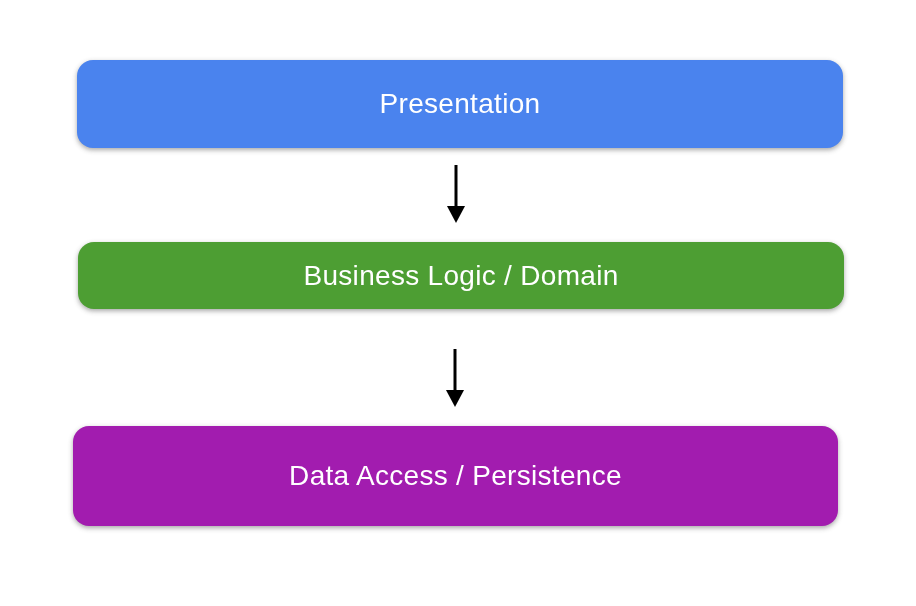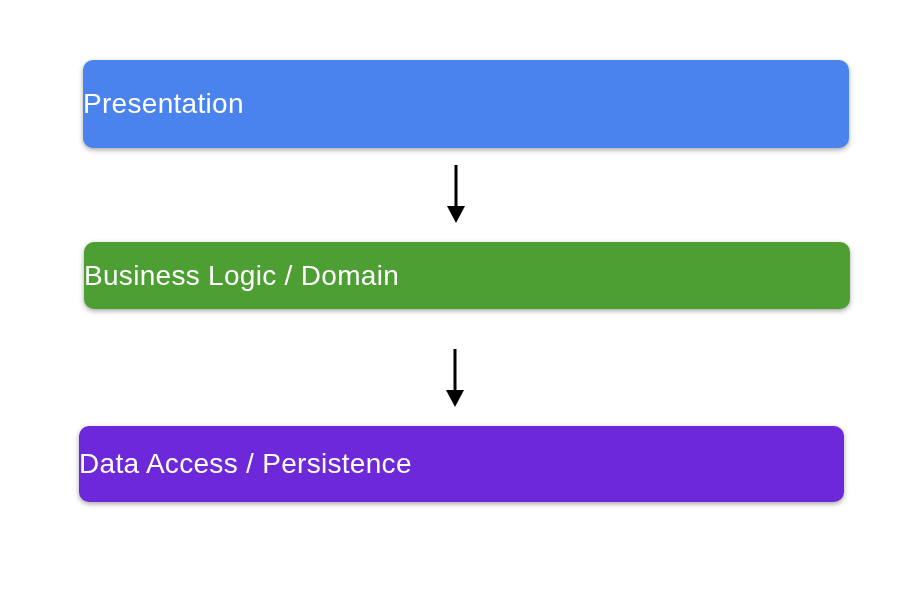--- a/index.html
+++ b/index.html
@@ -10,47 +10,47 @@
   .canvas {
     position: relative;
     width: 916px;
     height: 606px;
     background: #ffffff;
     overflow: hidden;
     font-family: "Liberation Sans", sans-serif;
   }
   .layer {
     position: absolute;
-    border-radius: 10px;
+    border-radius: 16px;
     display: flex;
     align-items: center;
+    justify-content: center;
     box-shadow: 0 2px 5px rgba(60,60,60,0.45);
-    margin-left: 6px;
   }
   .layer-label {
     color: #ffffff;
     font-size: 28px;
     font-weight: 400;
     letter-spacing: 0.3px;
     white-space: nowrap;
   }
   .layer--presentation {
     left: 77px; top: 60px;
     width: 766px; height: 88px;
     background: #4a83ee;
   }
   .layer--business {
     left: 78px; top: 242px;
     width: 766px; height: 67px;
     background: #4d9e33;
   }
   .layer--data {
     left: 73px; top: 426px;
-    width: 765px; height: 76px;
-    background: #6d28d9;
+    width: 765px; height: 100px;
+    background: #a21caf;
   }
   .arrow {
     position: absolute;
     width: 20px;
     height: 60px;
   }
   .arrow--one { left: 446px; top: 164px; }
   .arrow--two { left: 445px; top: 348px; }
 </style>
 </head>

